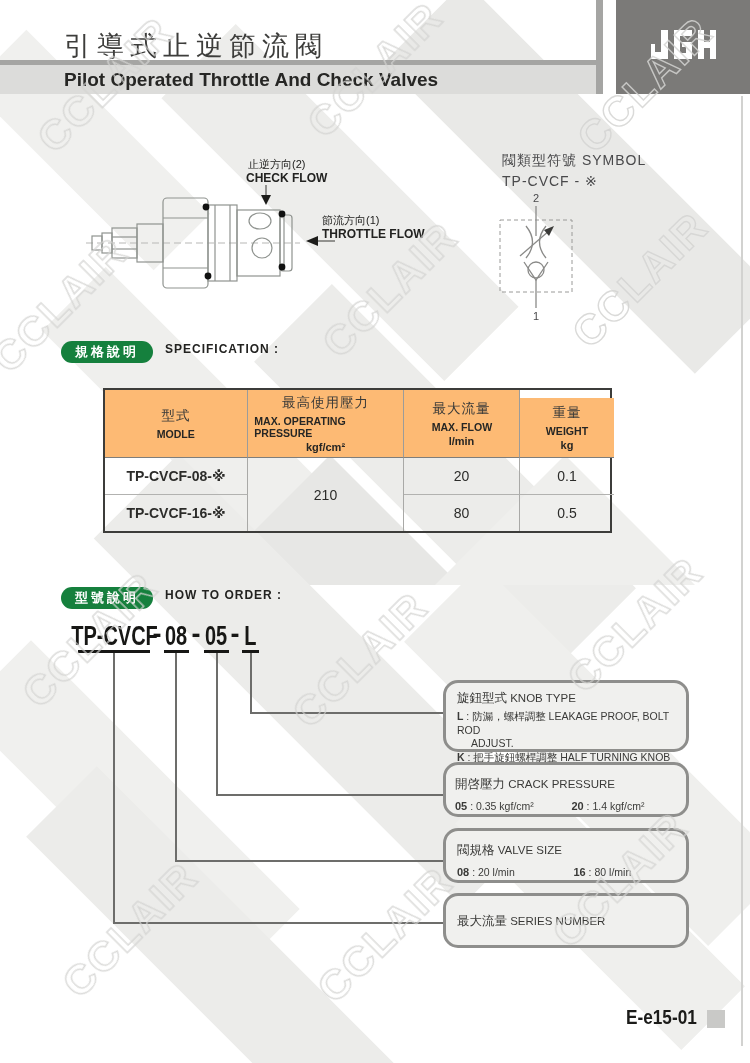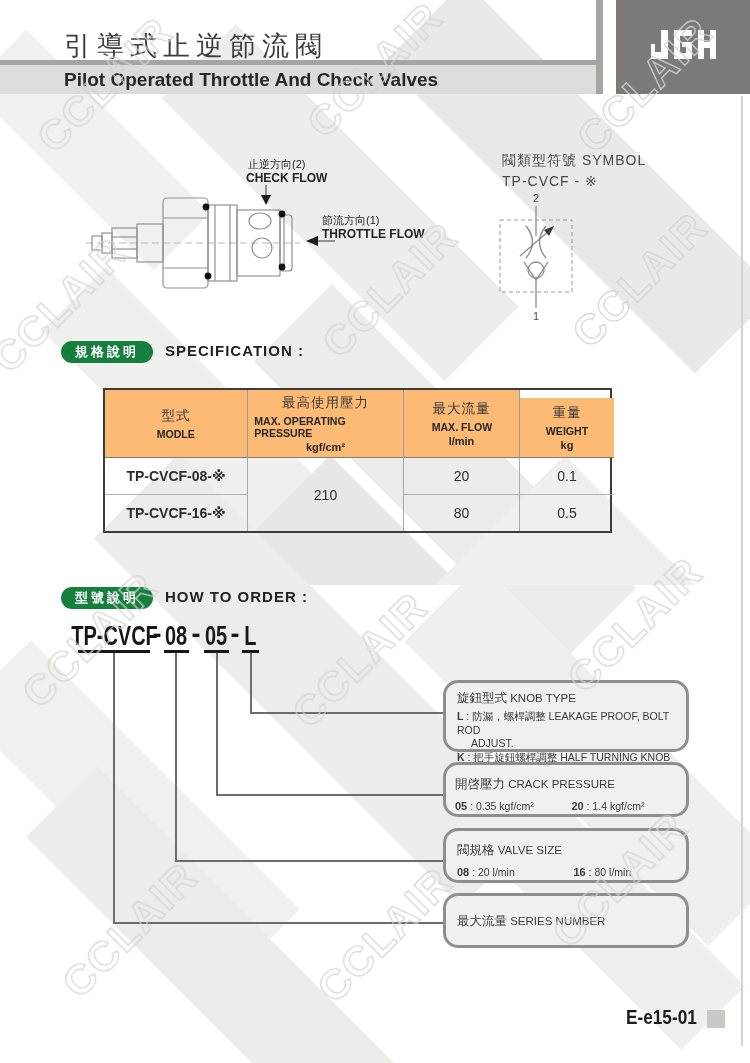--- a/index.html
+++ b/index.html
@@ -13,21 +13,21 @@
   
   .title-zh{left:64px;top:28px;font-size:27px;letter-spacing:6px;color:#3d3d3b;font-weight:500;}
   .hdr-divider{left:0;top:60px;width:597px;height:5px;background:#a5a5a3;}
   .hdr-bar{left:0;top:65px;width:597px;height:29px;background:#dcdcda;display:flex;align-items:center;}
   .title-en{margin-left:64px;font-size:19px;font-weight:bold;color:#262624;}
   .hdr-vstrip{left:596px;top:0;width:7px;height:94px;background:#a5a5a3;}
   .logo-box{left:616px;top:0;width:134px;height:94px;background:#7b7a78;}
   
   .pill{width:92px;height:22px;background:#15803d;border-radius:12px;color:#ffffff;
         font-size:13px;font-weight:bold;letter-spacing:3px;display:flex;align-items:center;justify-content:center;}
-  .sec-head{font-size:15px;font-weight:bold;letter-spacing:1px;color:#222220;}
+  .sec-head{font-size:12px;font-weight:bold;letter-spacing:1px;color:#222220;}
   
   .fig-svg text{font-family:"Liberation Sans",sans-serif;}
   .sym-title{left:502px;top:152px;font-size:14px;color:#49494b;letter-spacing:1px;}
   .sym-model{left:502px;top:173px;font-size:14px;color:#49494b;letter-spacing:1px;}
   
   .spec-table{left:103px;top:388px;width:509px;height:145px;border:2px solid #3c3c3a;
     display:grid;grid-template-columns:143px 156px 116px 94px;grid-template-rows:68px 37px 36px;
     box-sizing:border-box;background:transparent;}
   .cell{display:flex;flex-direction:column;align-items:center;justify-content:center;box-sizing:border-box;}
   .th{background:#fdba74;border-right:1px solid #9c9c9a;border-bottom:1px solid #7e7e7c;}

